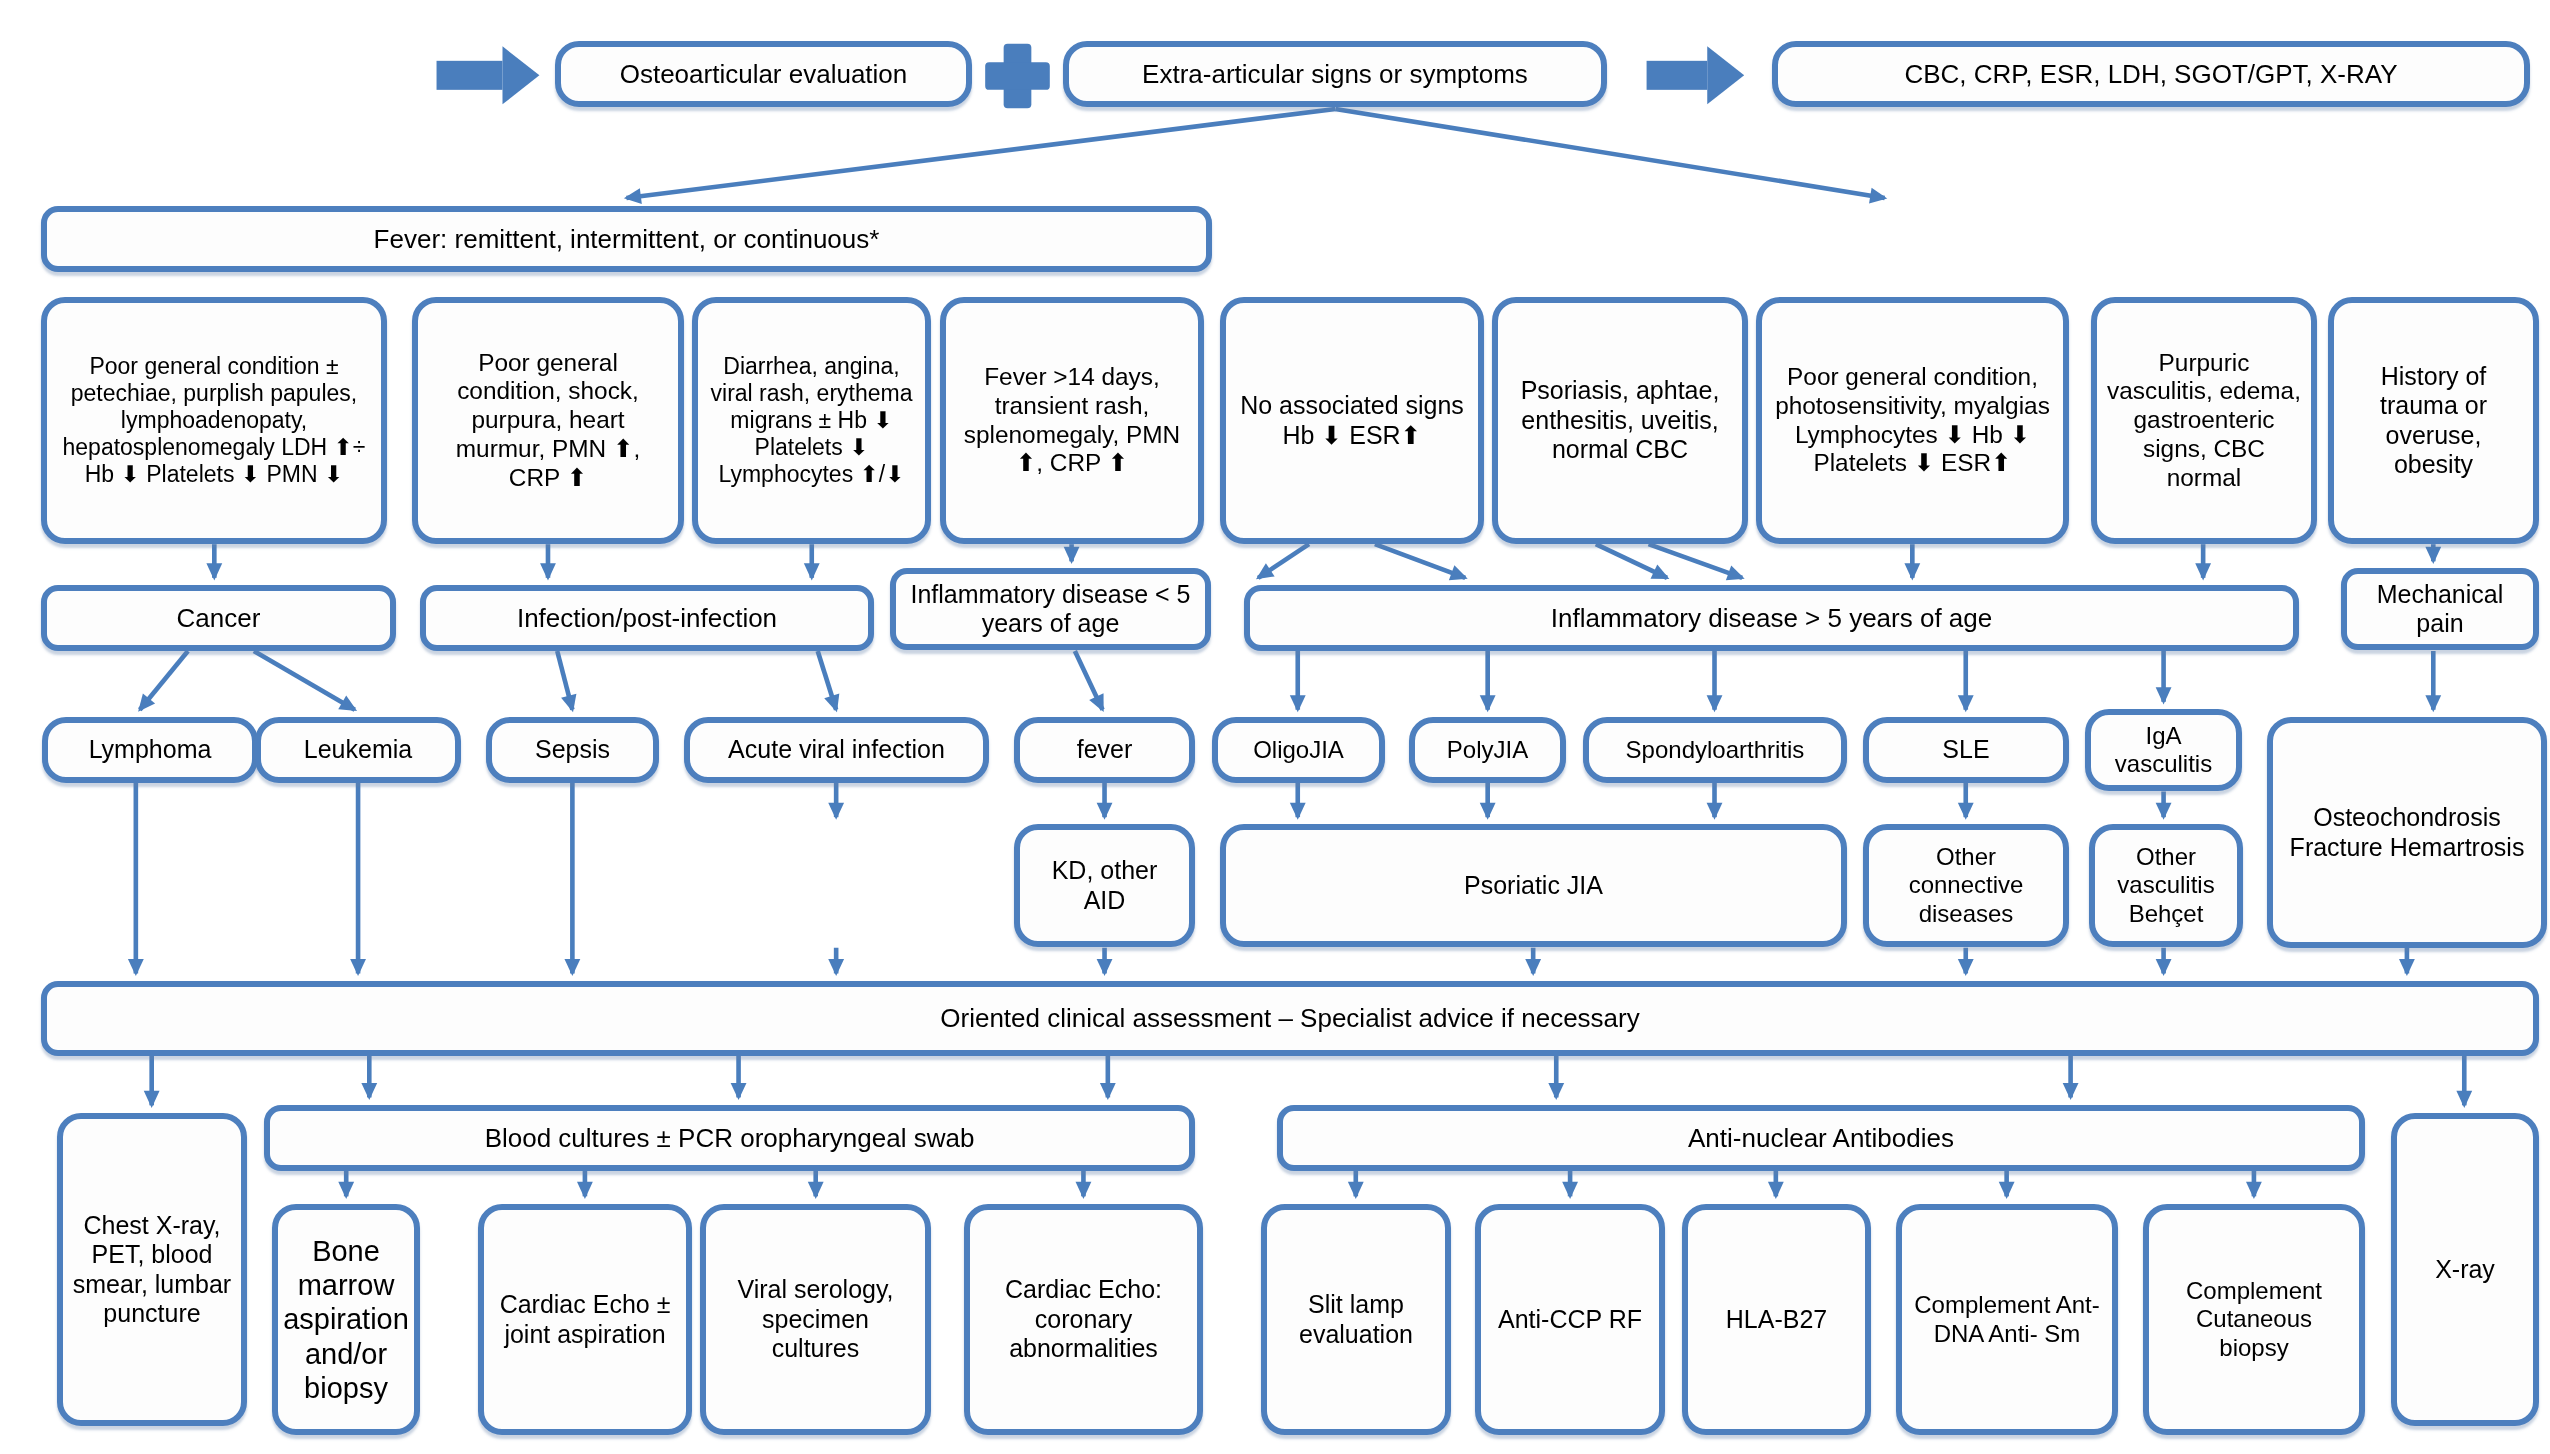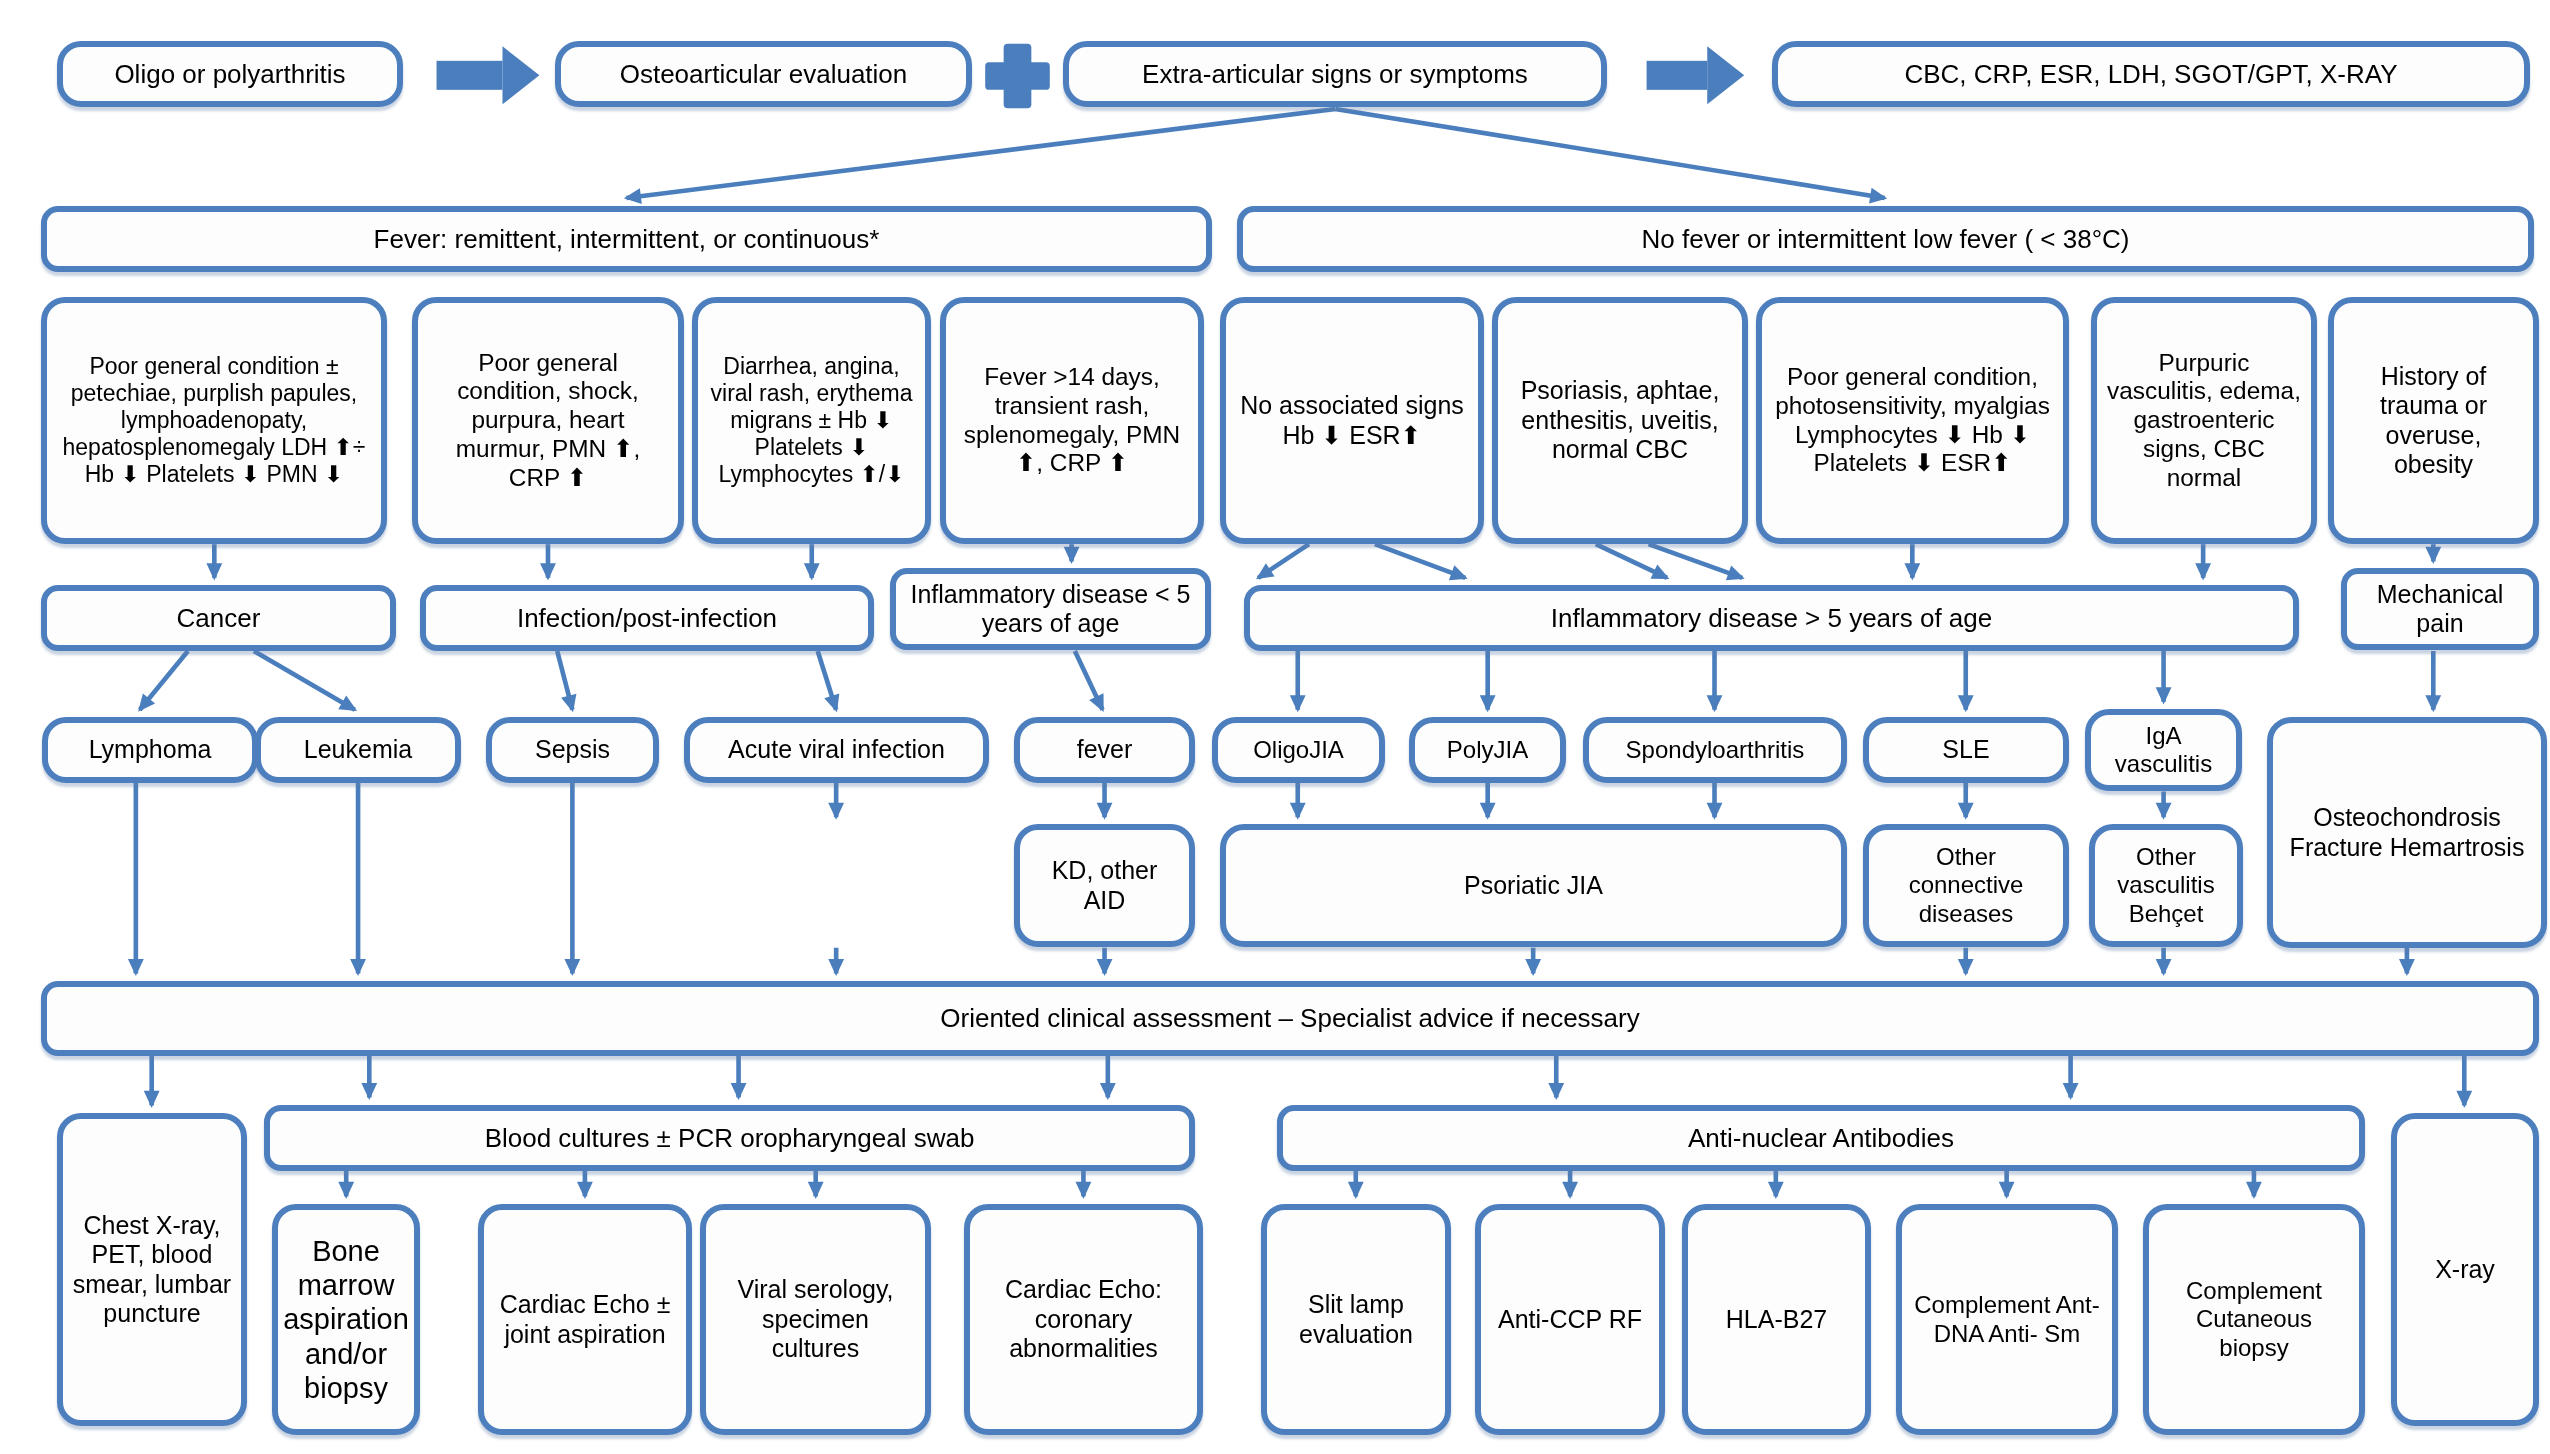--- a/index.html
+++ b/index.html
@@ -97,27 +97,25 @@
       <rect x="2497" y="92" width="92" height="44"></rect>
       <polygon points="2589,70 2645,114 2589,158"></polygon>
     </g>
 
     <g fill="#4a7ebd">
       <rect x="1522" y="66" width="42" height="98" rx="6"></rect>
       <rect x="1494" y="94" width="98" height="42" rx="6"></rect>
     </g>
   </svg>
 
-  <div class="box f40" style="left:57px;top:41px;width:346px;height:66px">Oligo or polyarthritis</div>
   <div class="box f40" style="left:555px;top:41px;width:417px;height:66px">Osteoarticular evaluation</div>
   <div class="box f40" style="left:1063px;top:41px;width:544px;height:66px">Extra-articular signs or symptoms</div>
   <div class="box f40" style="left:1772px;top:41px;width:758px;height:66px">CBC, CRP, ESR, LDH, SGOT/GPT, X-RAY</div>
 
   <div class="box bar f40" style="left:41px;top:206px;width:1171px;height:66px">Fever: remittent, intermittent, or continuous*</div>
-  <div class="box bar f40" style="left:1237px;top:206px;width:1297px;height:66px">No fever or intermittent low fever ( &lt; 38°C)</div>
 
   <div class="box f35" style="left:41px;top:297px;width:346px;height:247px">Poor general condition ± petechiae, purplish papules, lymphoadenopaty, hepatosplenomegaly LDH ⬆÷ Hb ⬇ Platelets ⬇ PMN ⬇</div>
   <div class="box f37" style="left:412px;top:297px;width:272px;height:247px">Poor general condition, shock, purpura, heart murmur, PMN ⬆, CRP ⬆</div>
   <div class="box f35" style="left:692px;top:297px;width:239px;height:247px">Diarrhea, angina, viral rash, erythema migrans ± Hb ⬇ Platelets ⬇ Lymphocytes ⬆/⬇</div>
   <div class="box f37" style="left:940px;top:297px;width:264px;height:247px">Fever &gt;14 days, transient rash, splenomegaly, PMN ⬆, CRP ⬆</div>
   <div class="box f38" style="left:1220px;top:297px;width:264px;height:247px">No associated signs Hb ⬇ ESR⬆</div>
   <div class="box f38" style="left:1492px;top:297px;width:256px;height:247px">Psoriasis, aphtae, enthesitis, uveitis, normal CBC</div>
   <div class="box f37" style="left:1756px;top:297px;width:313px;height:247px">Poor general condition, photosensitivity, myalgias Lymphocytes ⬇ Hb ⬇ Platelets ⬇ ESR⬆</div>
   <div class="box f37" style="left:2091px;top:297px;width:226px;height:247px">Purpuric vasculitis, edema, gastroenteric signs, CBC normal</div>
   <div class="box f38" style="left:2328px;top:297px;width:211px;height:247px">History of trauma or overuse, obesity</div>

